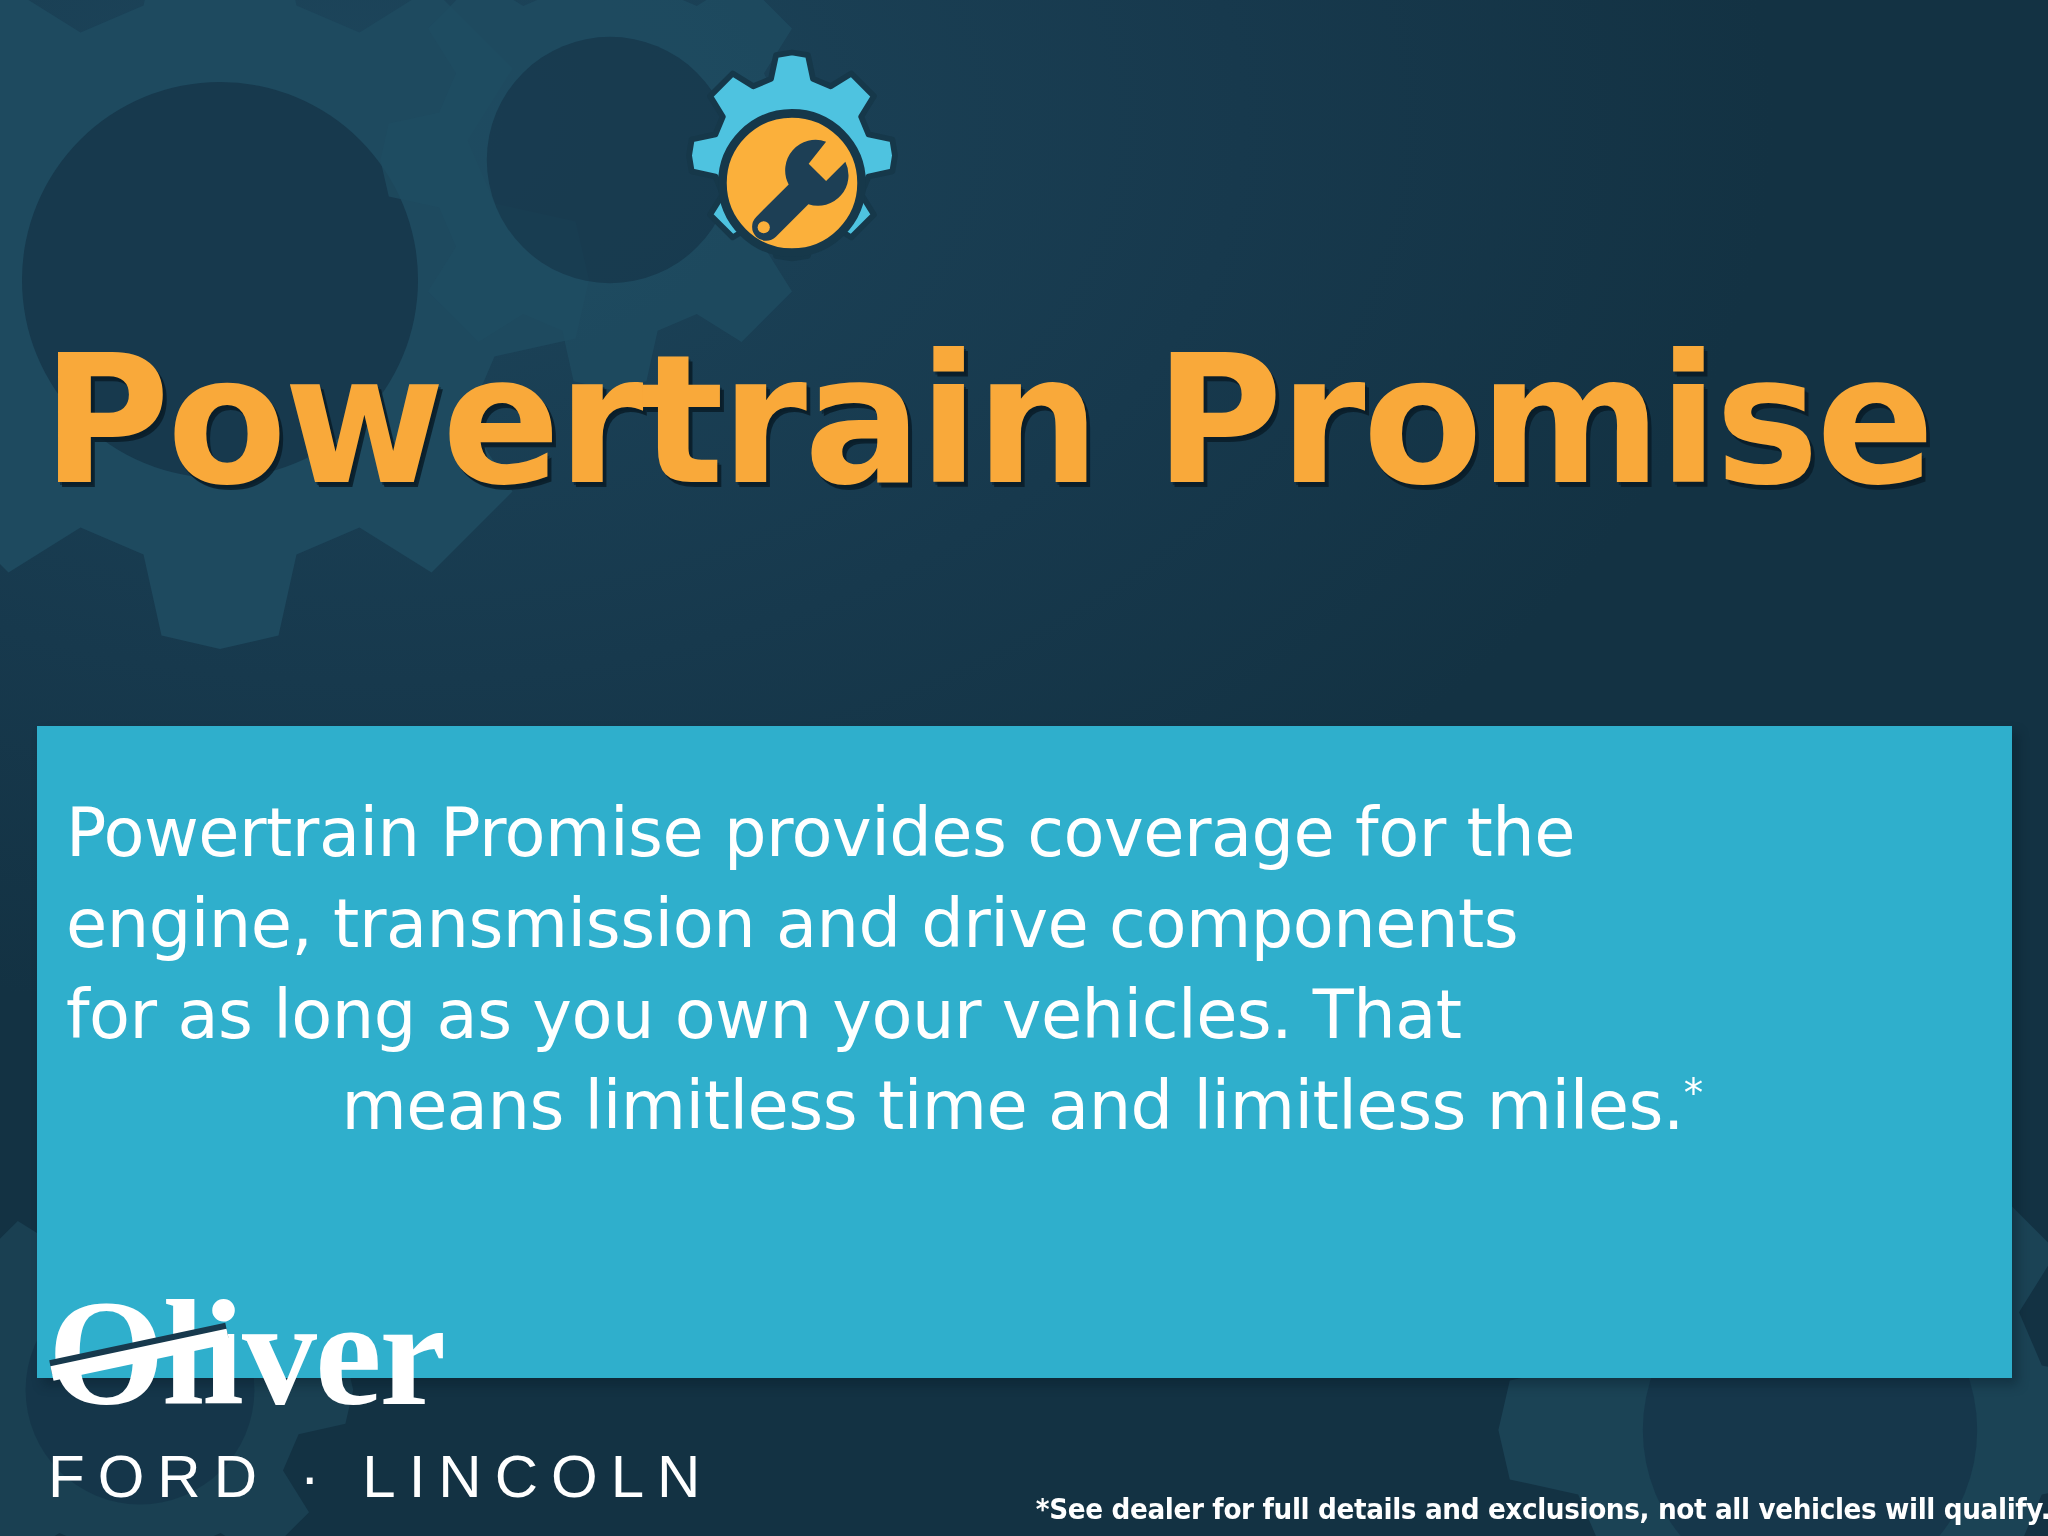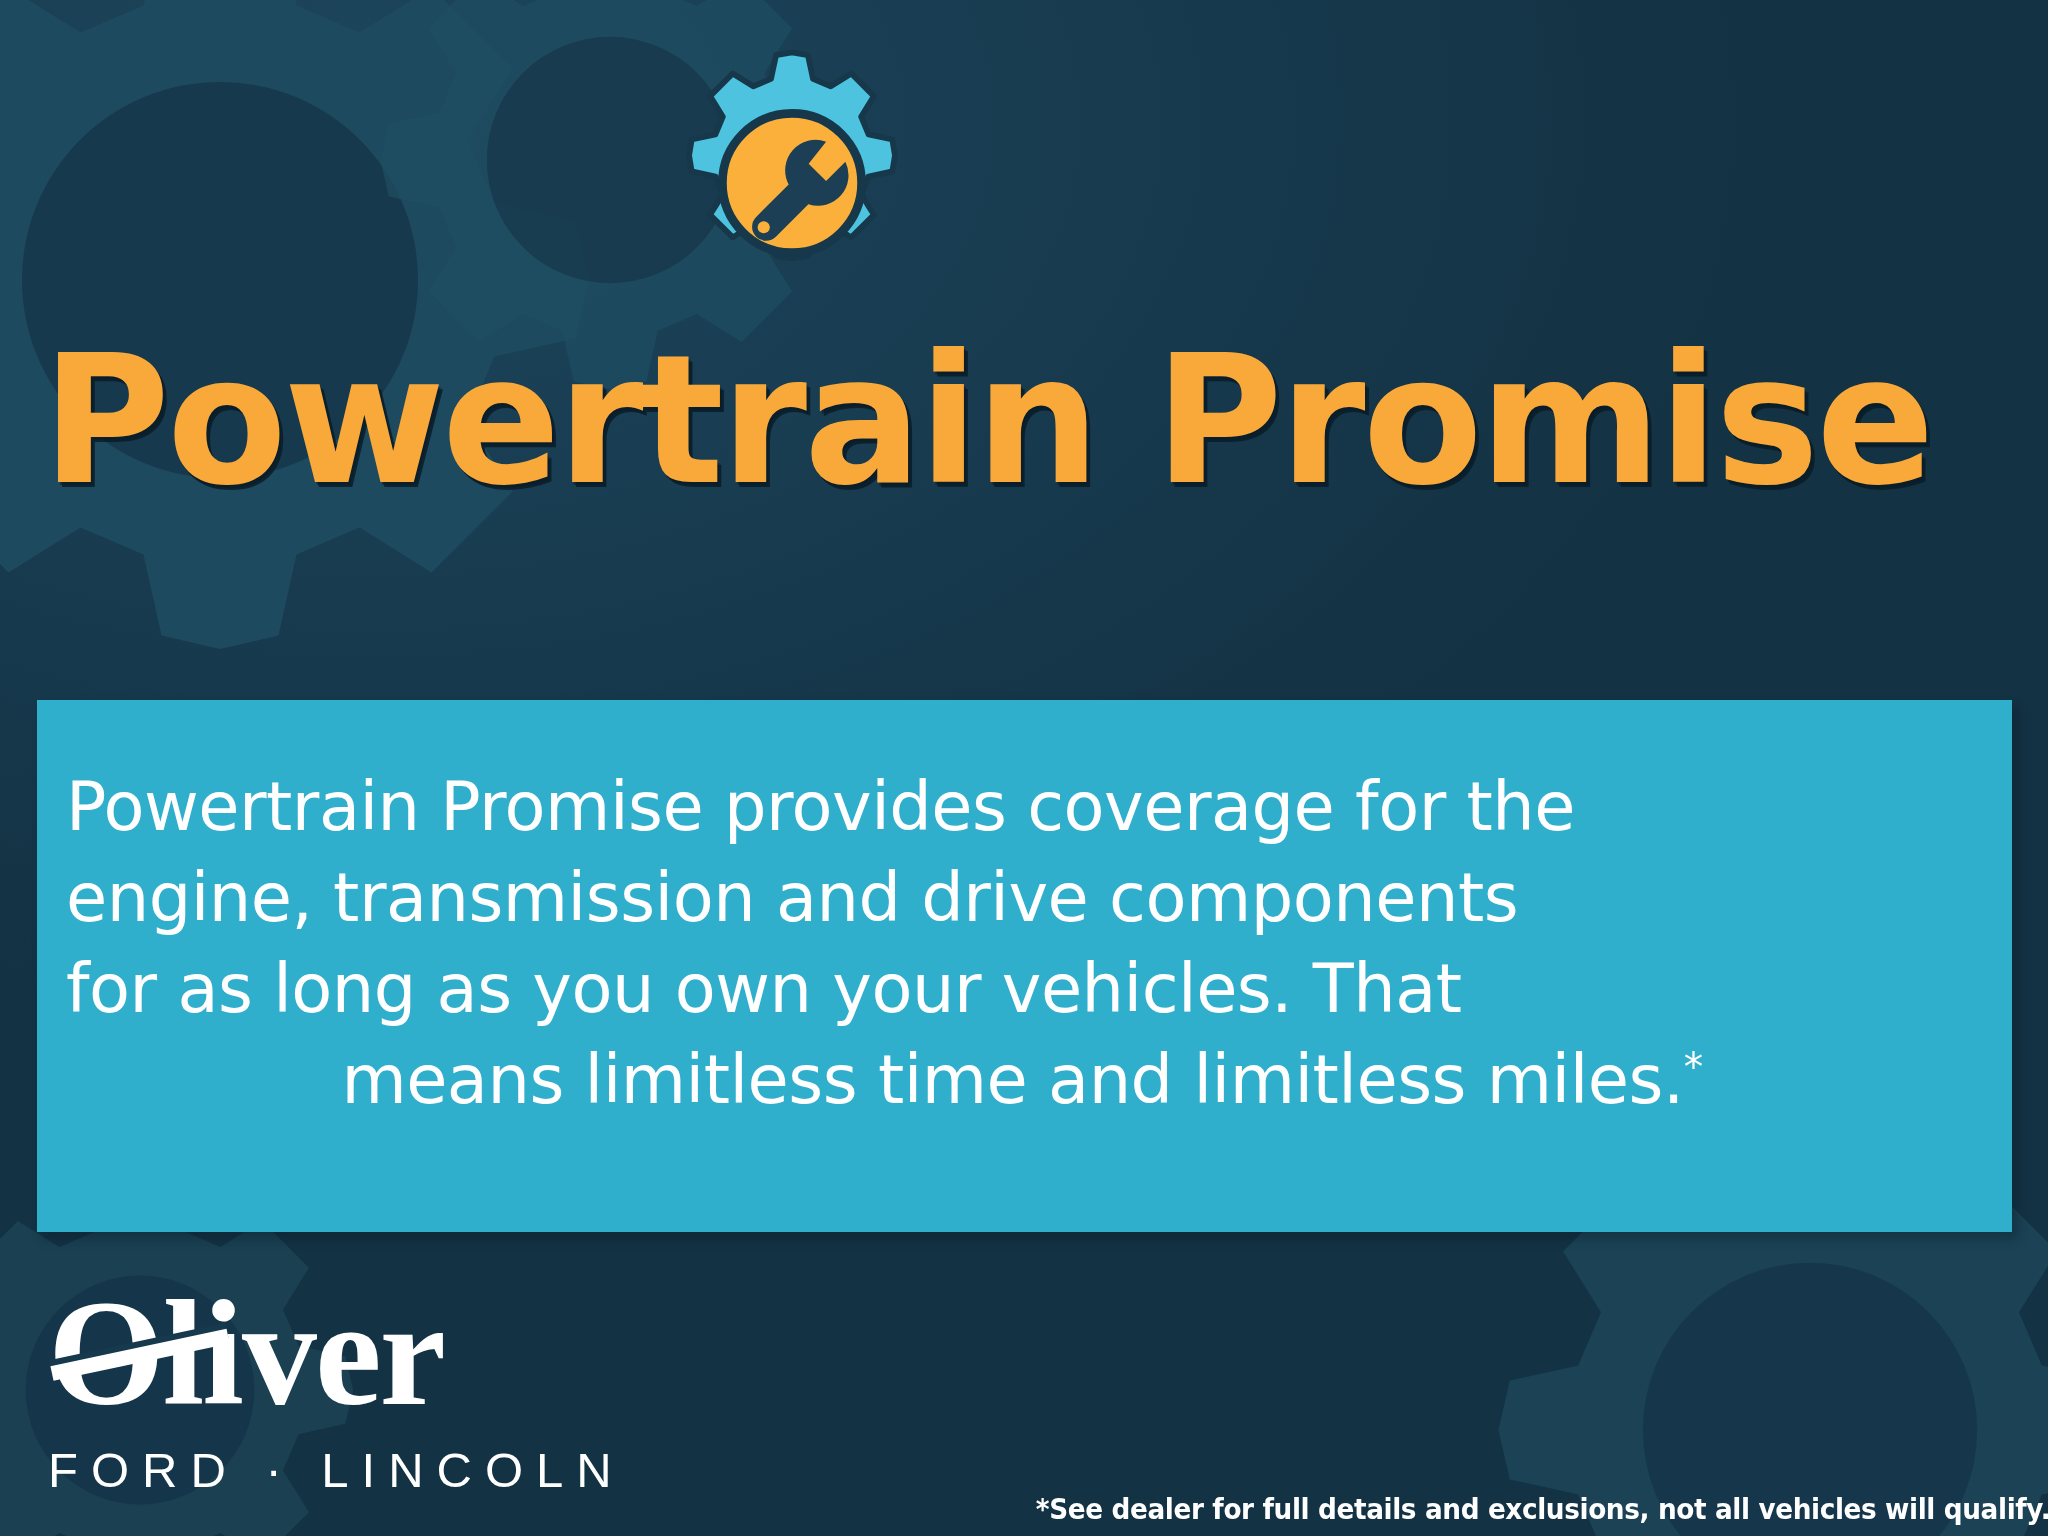--- a/index.html
+++ b/index.html
@@ -61,23 +61,23 @@
     transform-origin: left center;
     text-shadow:
        4px 5px 0 rgba(9, 28, 40, 0.85),
        2px 3px 0 rgba(9, 28, 40, 0.55);
   }
 
   
   #body-box {
     position: absolute;
     left: 37px;
-    top: 700px;
+    top: 726px;
     width: 1975px;
-    height: 532px;
+    height: 652px;
     background: #2fafcc;
     box-shadow: 6px 7px 10px rgba(6, 24, 34, 0.35);
   }
   #body-text {
     position: absolute;
     left: 29px;
     top: 62px;
     width: 1912px;
     color: #ffffff;
     font-family: "DejaVu Sans", "Liberation Sans", sans-serif;
@@ -121,21 +121,21 @@
     height: 15px;
     background: #ffffff;
     transform: rotate(-12deg);
     transform-origin: left center;
     box-shadow: 0 -6px 0 0 #17394d;
   }
   #logo-sub {
     color: #ffffff;
     font-family: "Liberation Sans", sans-serif;
     font-weight: 400;
-    font-size: 49px;
+    font-size: 60px;
     letter-spacing: 13px;
     margin-top: 4px;
     white-space: nowrap;
   }
 
   
   #disclaimer {
     position: absolute;
     right: 22px;
     bottom: 10px;

